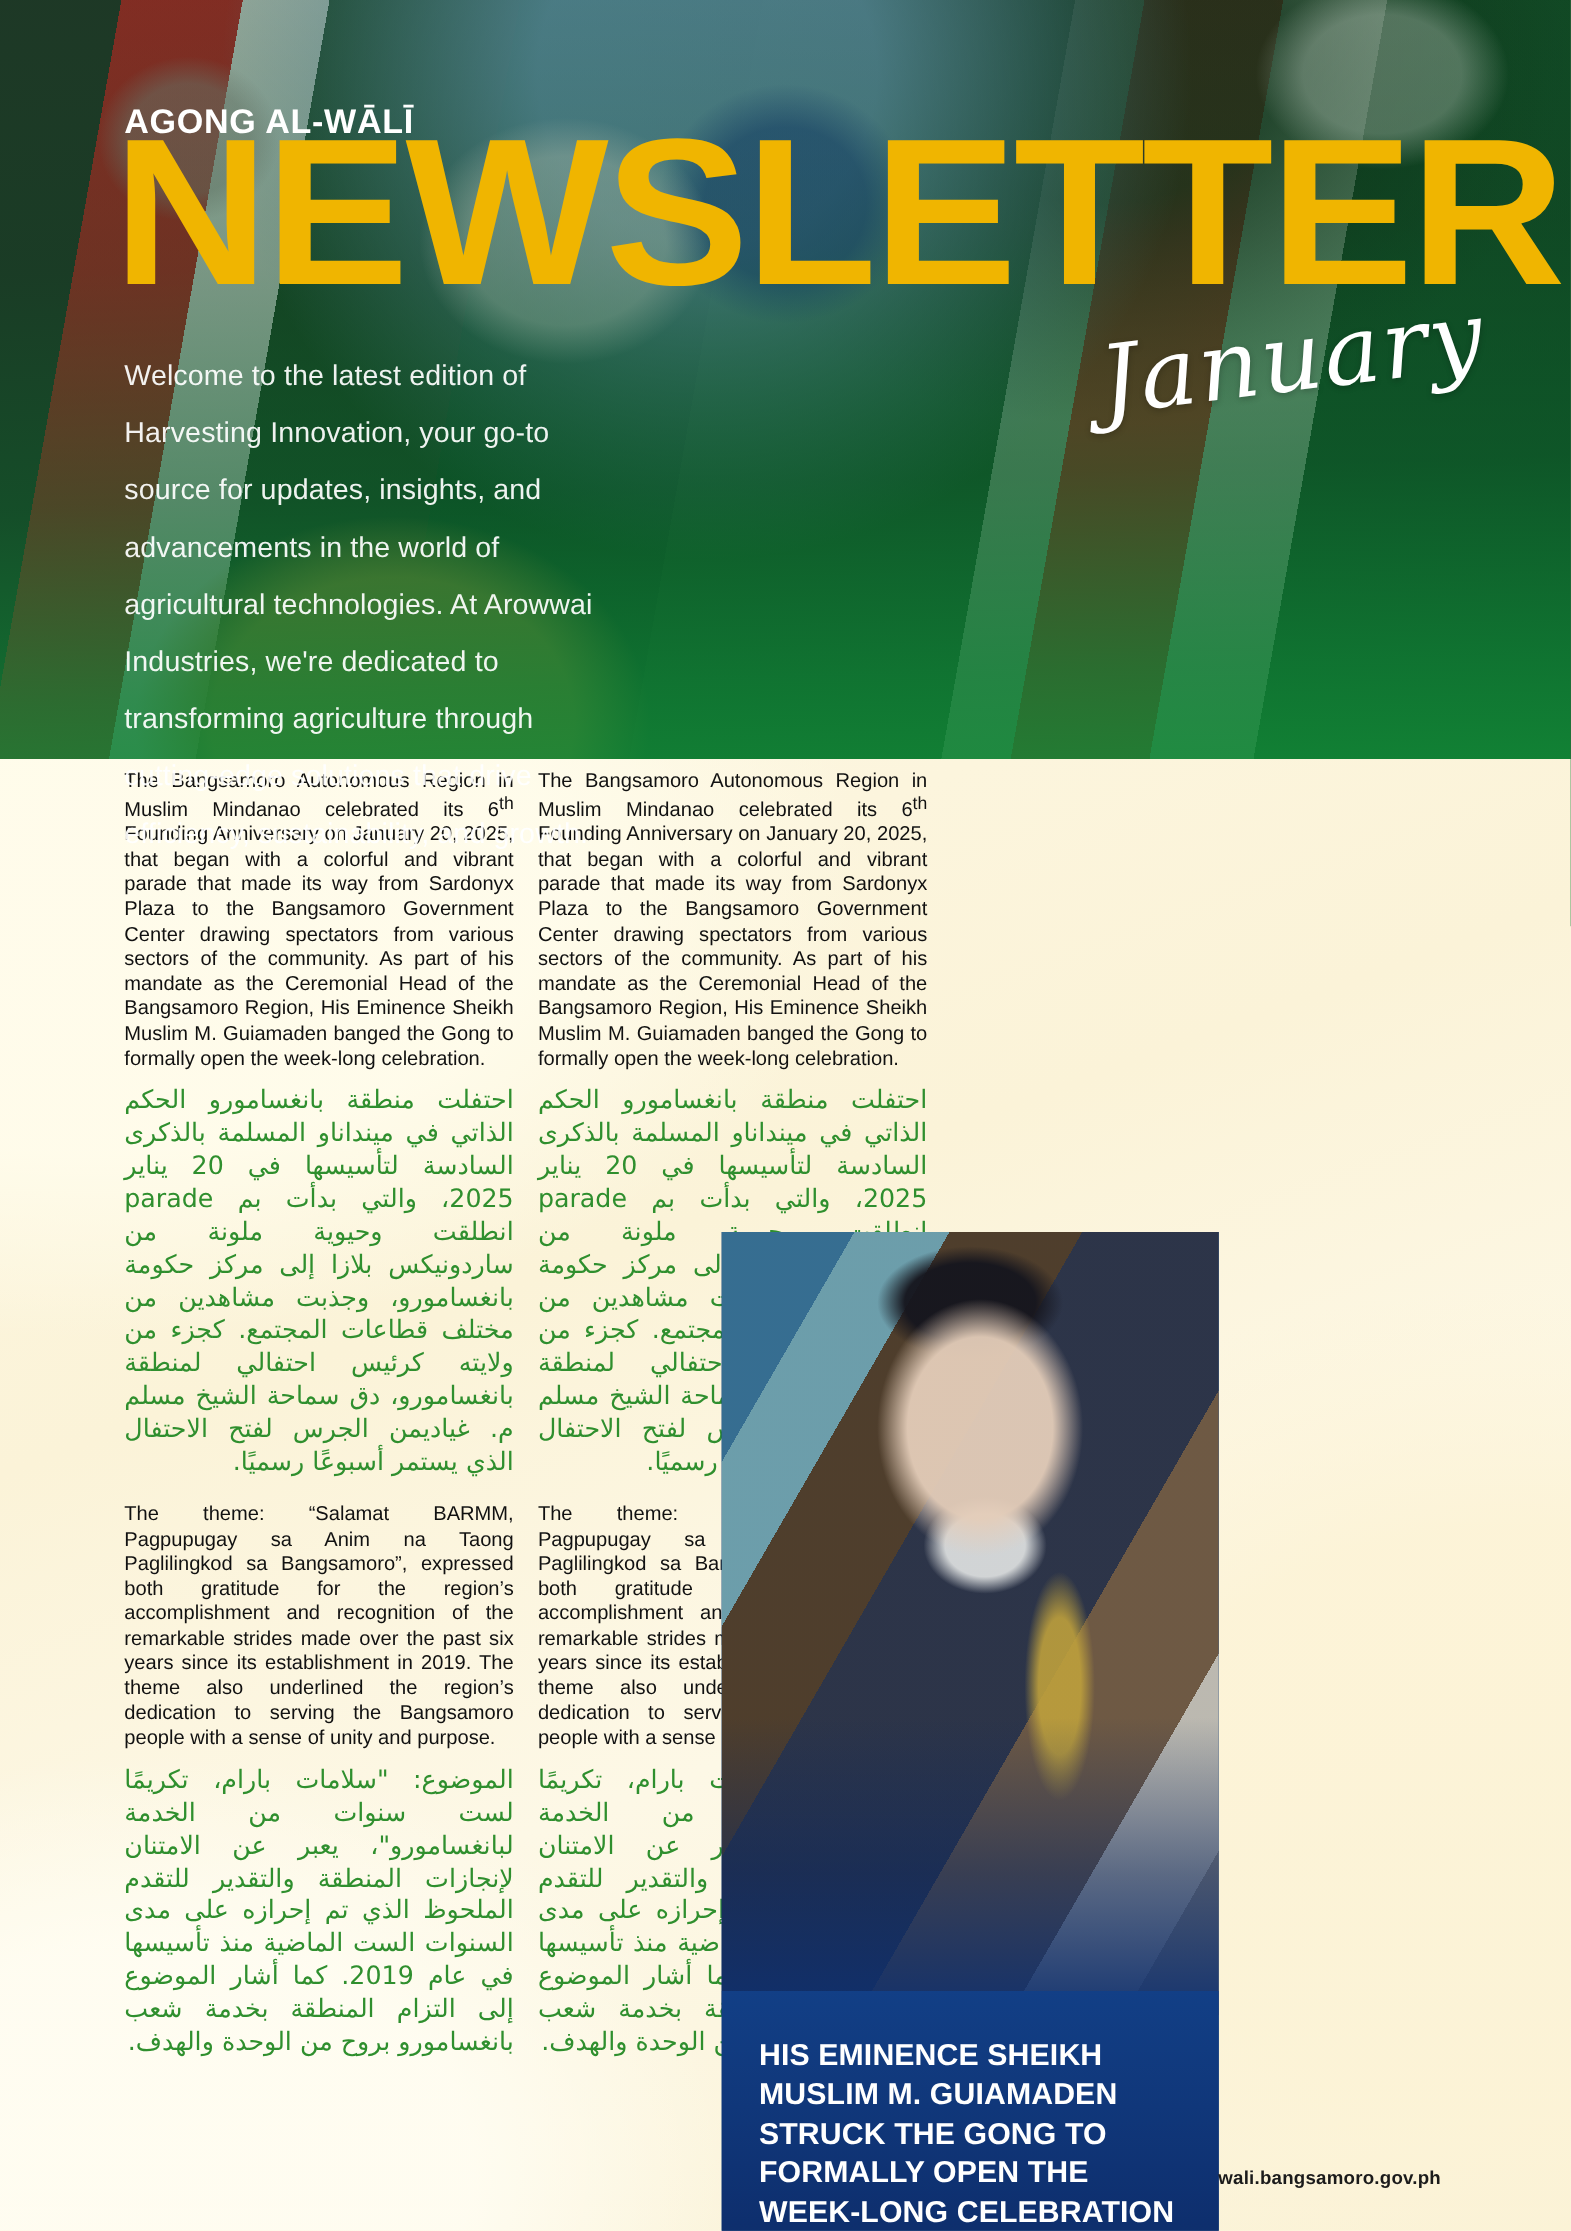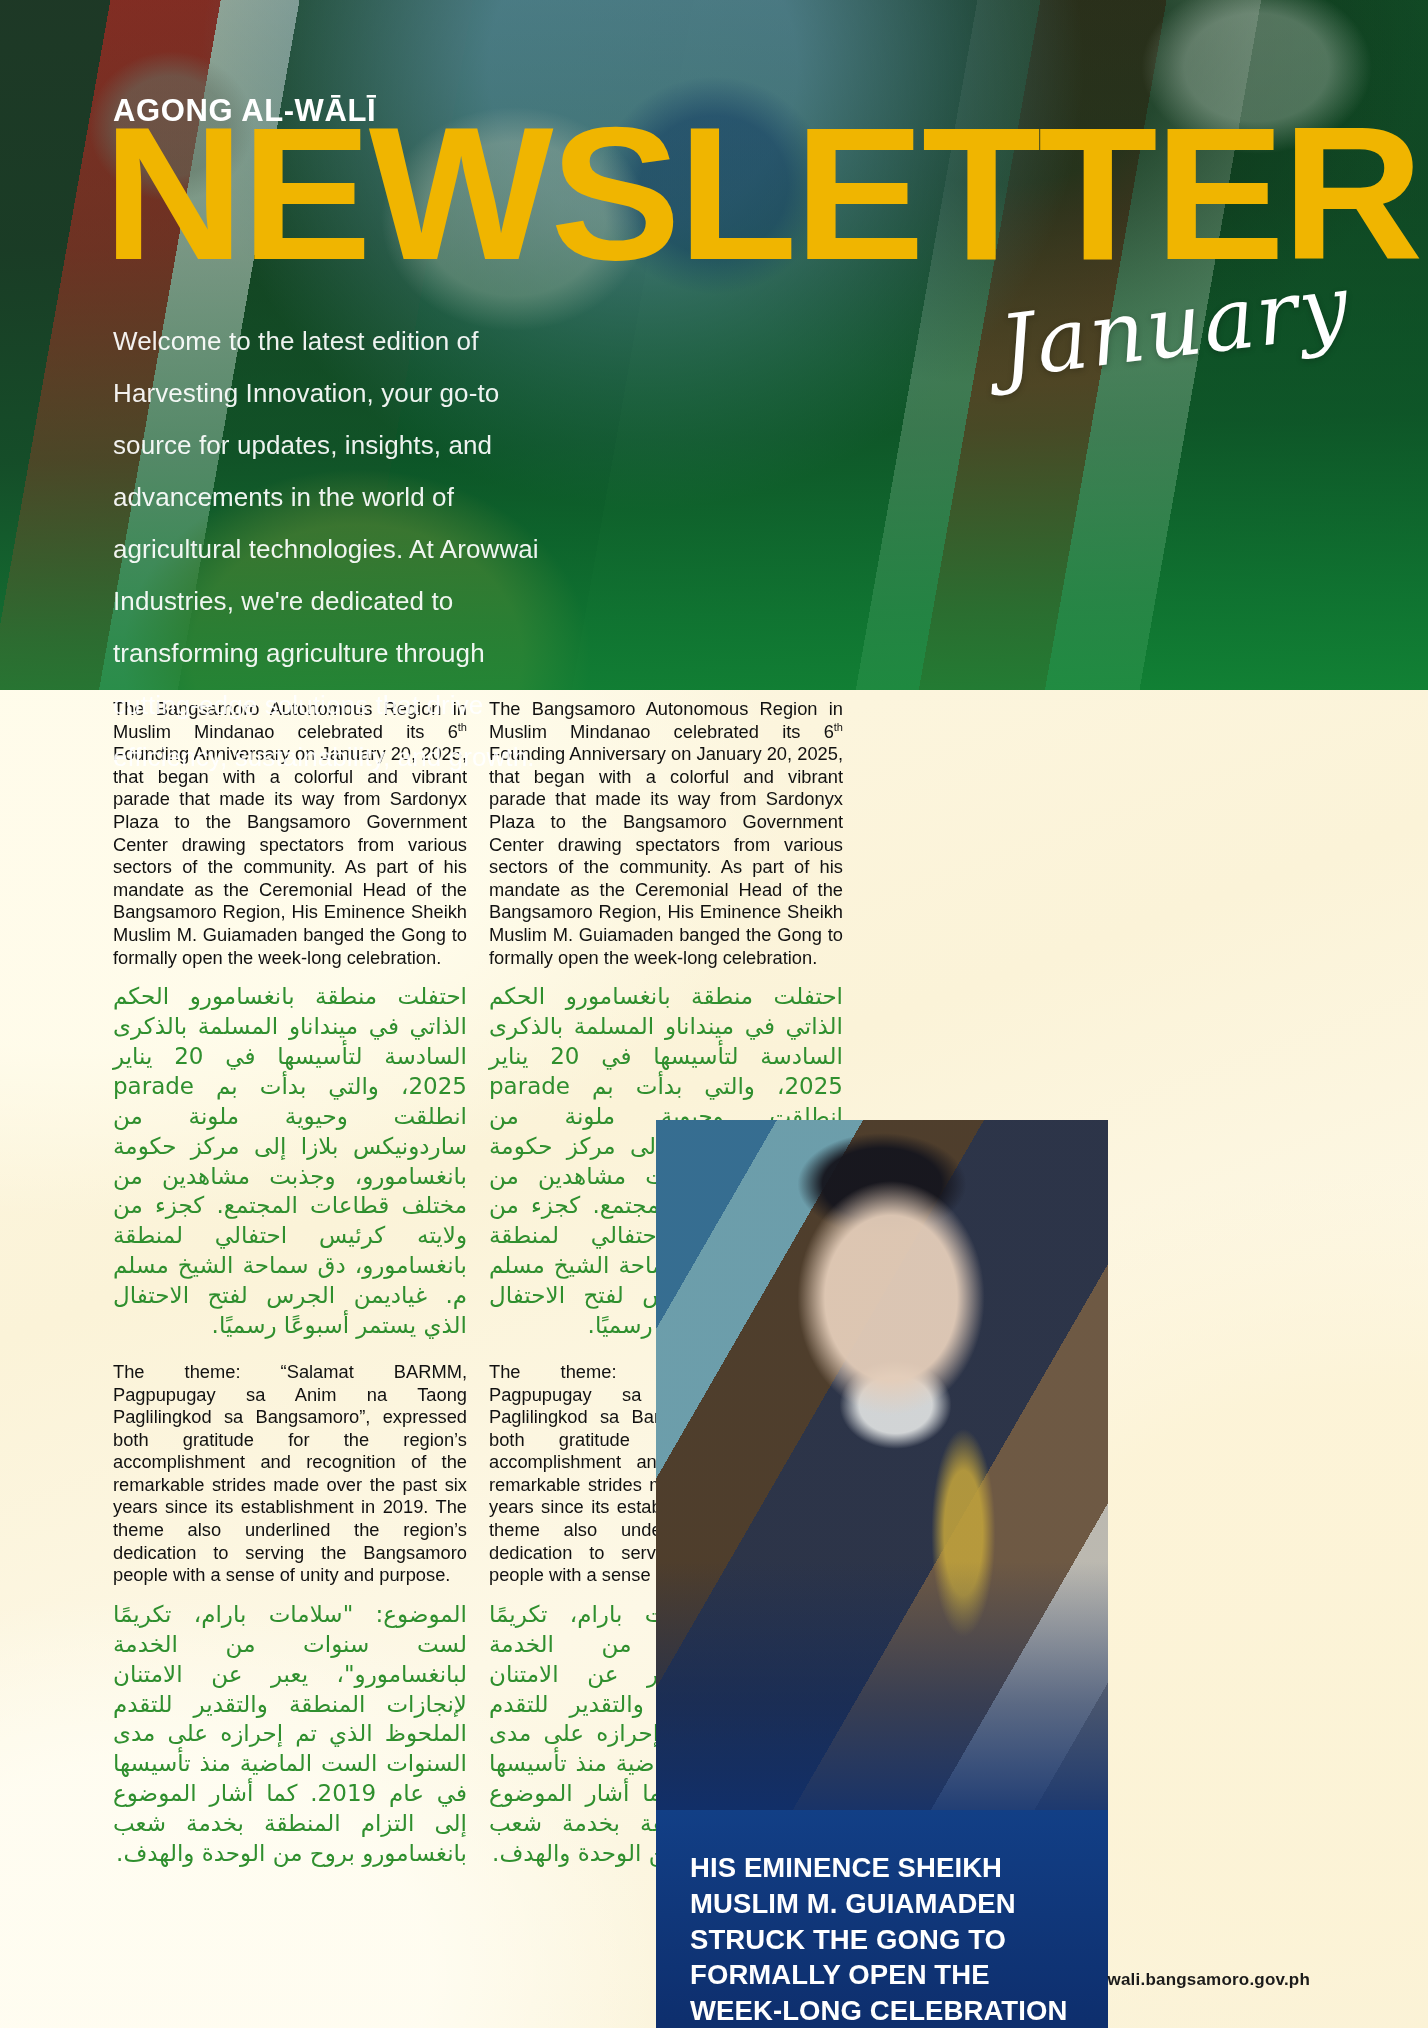--- a/index.html
+++ b/index.html
@@ -131,21 +131,21 @@
   .col { width: 354px; }
 
   .en {
     font-size: 18.3px;
     line-height: 1.235;
     color: #111;
     text-align: justify;
     text-justify: inter-word;
     font-family: "Liberation Sans", sans-serif;
   }
-  .en sup { font-size: 11px; vertical-align: super; }
+  .en sup { font-size: 16px; vertical-align: super; }
 
   .ar {
     direction: rtl;
     text-align: justify;
     color: #2f8f2e;
     font-size: 23px;
     line-height: 1.30;
     margin-top: 13px;
     font-family: "DejaVu Sans", sans-serif;
     unicode-bidi: embed;

